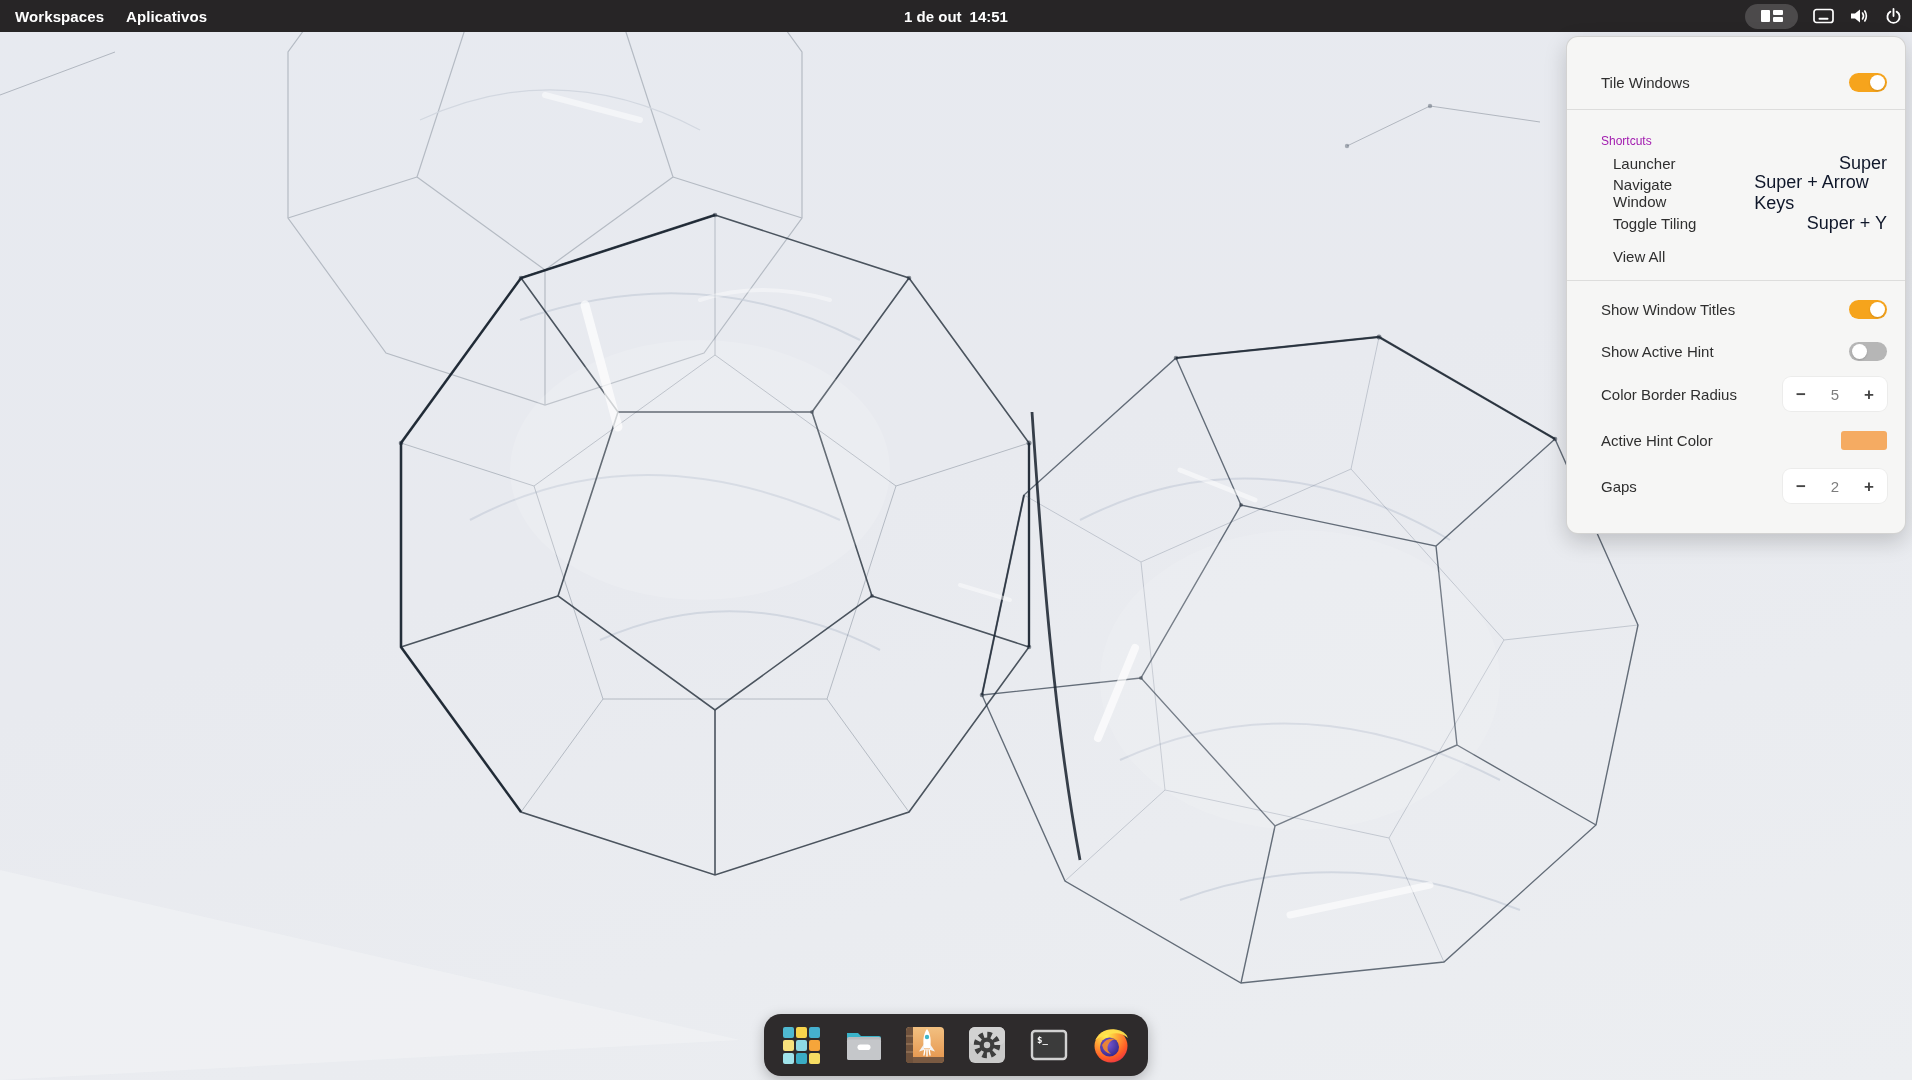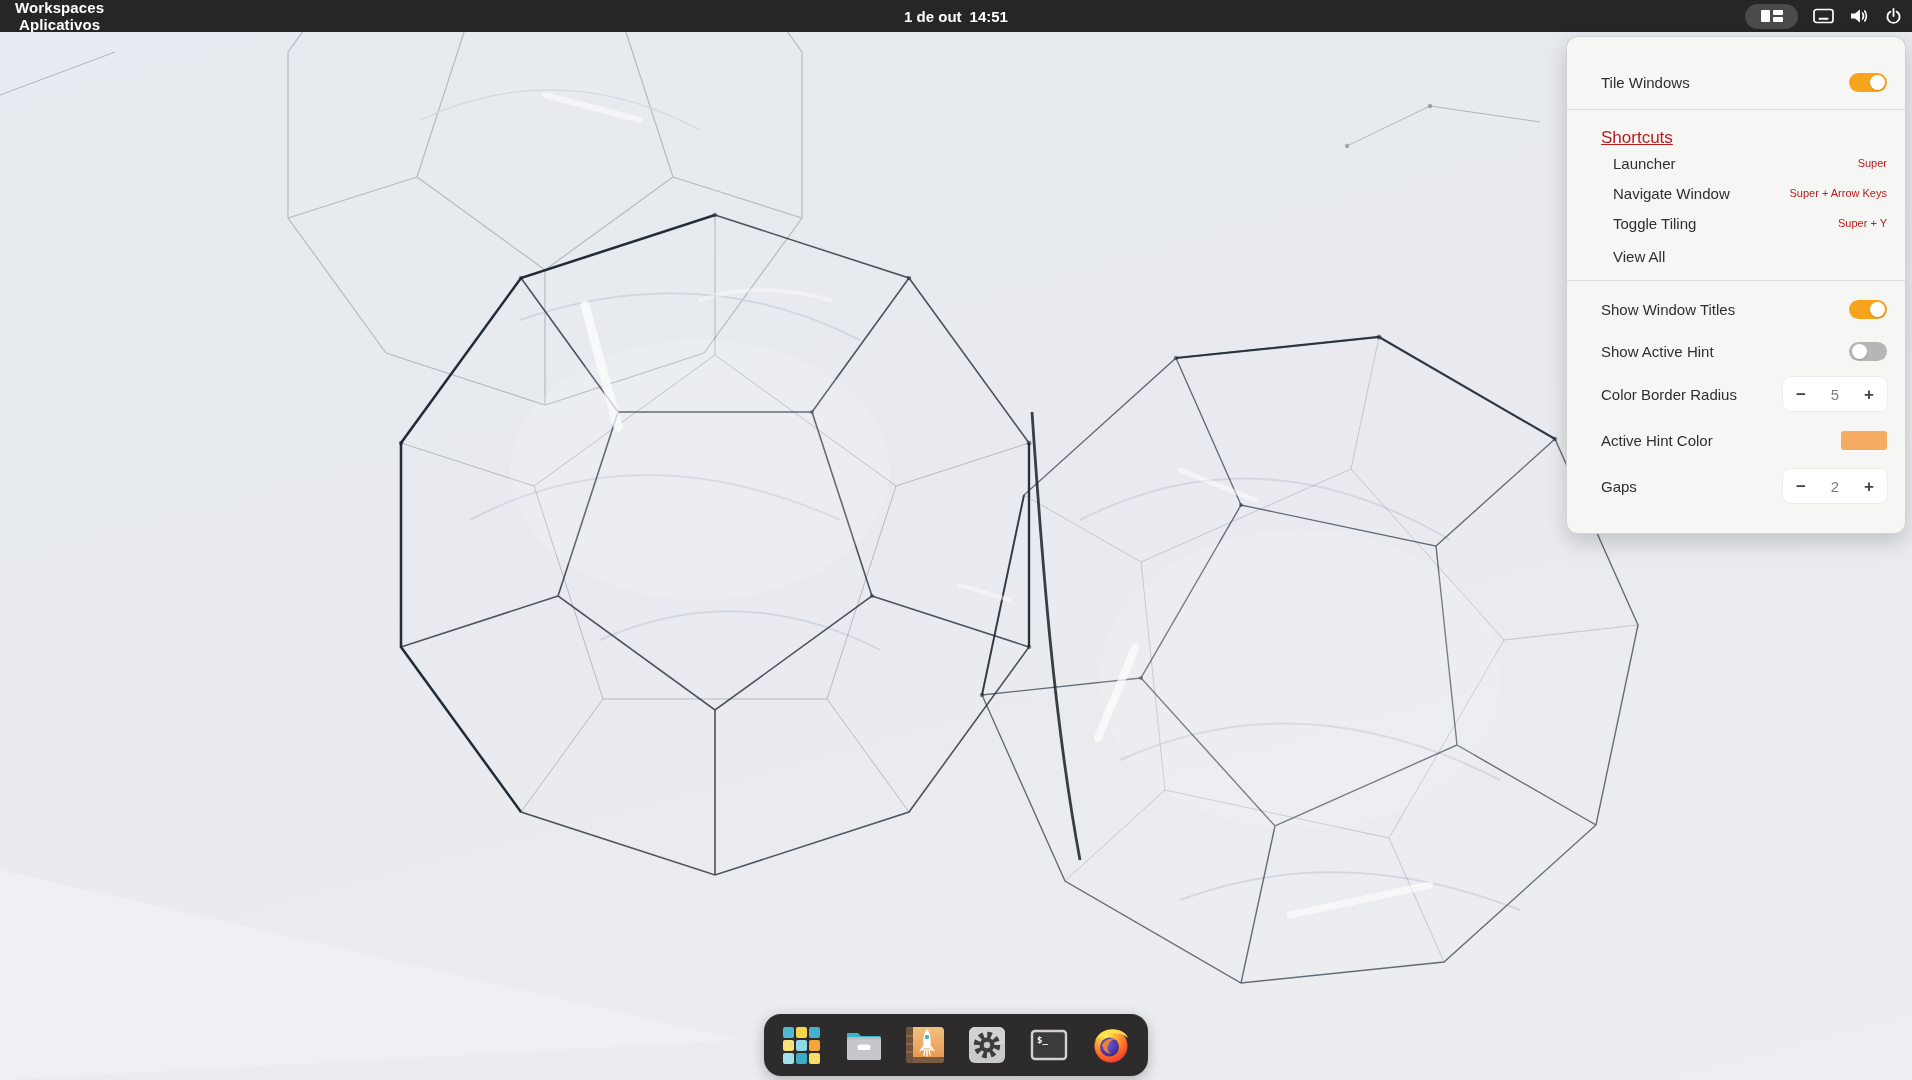--- a/index.html
+++ b/index.html
@@ -8,21 +8,21 @@
     font-family:"Liberation Sans","DejaVu Sans",sans-serif;
     background:linear-gradient(165deg,#e7eaf0 0%,#e8eaef 45%,#eceef1 100%);
   }
   
   .wallpaper{position:absolute;inset:0;z-index:0;}
   
   .topbar{
     position:absolute;top:0;left:0;width:100%;height:32px;background:#272526;
     display:flex;align-items:center;z-index:30;color:#fff;
   }
-  .topbar-left{display:flex;align-items:center;padding-left:4px;flex-direction:column;}
+  .topbar-left{display:flex;padding-left:4px;}
   .menu-item{font-size:15px;font-weight:700;padding:0 11px;letter-spacing:.1px;cursor:default;}
   .clock{
     position:absolute;left:50%;top:0;height:32px;transform:translateX(-50%);
     display:flex;align-items:center;gap:8px;font-size:15px;font-weight:700;
   }
   .topbar-right{margin-left:auto;display:flex;align-items:center;gap:15px;padding-right:10px;}
   .tray-pill{
     width:53px;height:25px;border-radius:13px;background:#4c4a4b;
     display:flex;align-items:center;justify-content:center;
   }
@@ -33,23 +33,23 @@
     background:#f6f6f5;border:1px solid rgba(0,0,0,.14);border-radius:12px;
     box-shadow:0 8px 22px rgba(0,0,0,.18);box-sizing:border-box;
     padding:24px 0;color:#2f2f2f;
   }
   .row{display:flex;align-items:center;justify-content:space-between;
        padding:0 18px 0 34px;box-sizing:border-box;}
   .row .lbl{font-size:15px;color:#2f2f2f;}
   .r-tile{height:42px;}
   .r-float{height:40px;}
   .r-header{height:32px;padding-left:34px;align-items:flex-end;}
-  .r-header .lbl{font-size:17px;color:#b91c1c;text-decoration:underline;}
+  .r-header .lbl{font-size:12px;color:#a21caf;}
   .r-short{height:30px;padding-left:46px;gap:44px;}
-  .r-short .val{font-size:11px;color:#b91c1c;}
+  .r-short .val{font-size:18px;color:#0f172a;}
   .r-viewall{height:36px;padding-left:46px;justify-content:flex-start;}
   .r-toggle1{height:44px;}
   .r-toggle2{height:40px;}
   .r-step{height:46px;}
   .divider{height:1px;background:#dddddc;margin:6px 0;}
   .toggle{width:38px;height:19px;border-radius:10px;background:#b6b6b6;position:relative;flex:0 0 auto;}
   .toggle .knob{position:absolute;top:2px;width:15px;height:15px;border-radius:50%;background:#fff;
     box-shadow:0 1px 2px rgba(0,0,0,.15);}
   .toggle[data-state="on"] .knob{right:2.5px;}
   .toggle[data-state="off"] .knob{left:2.5px;}

